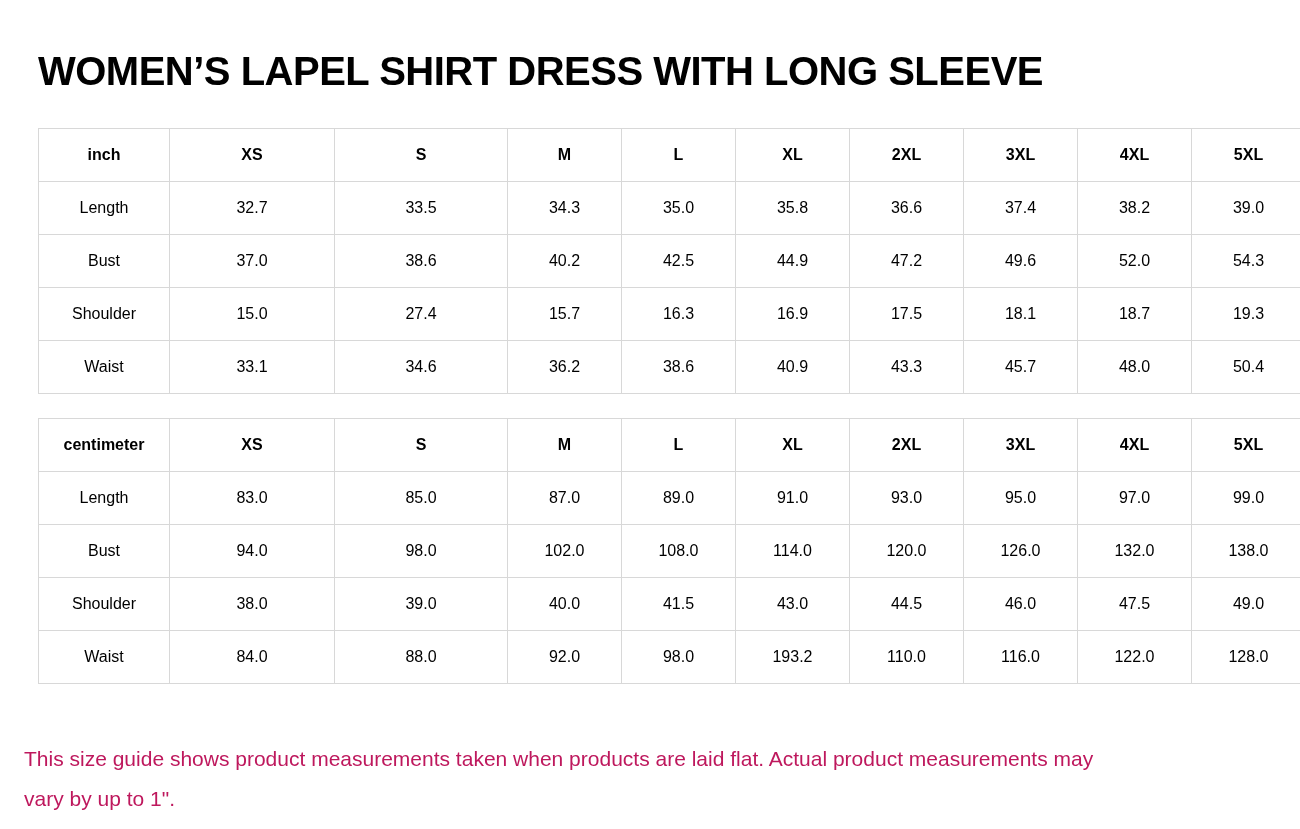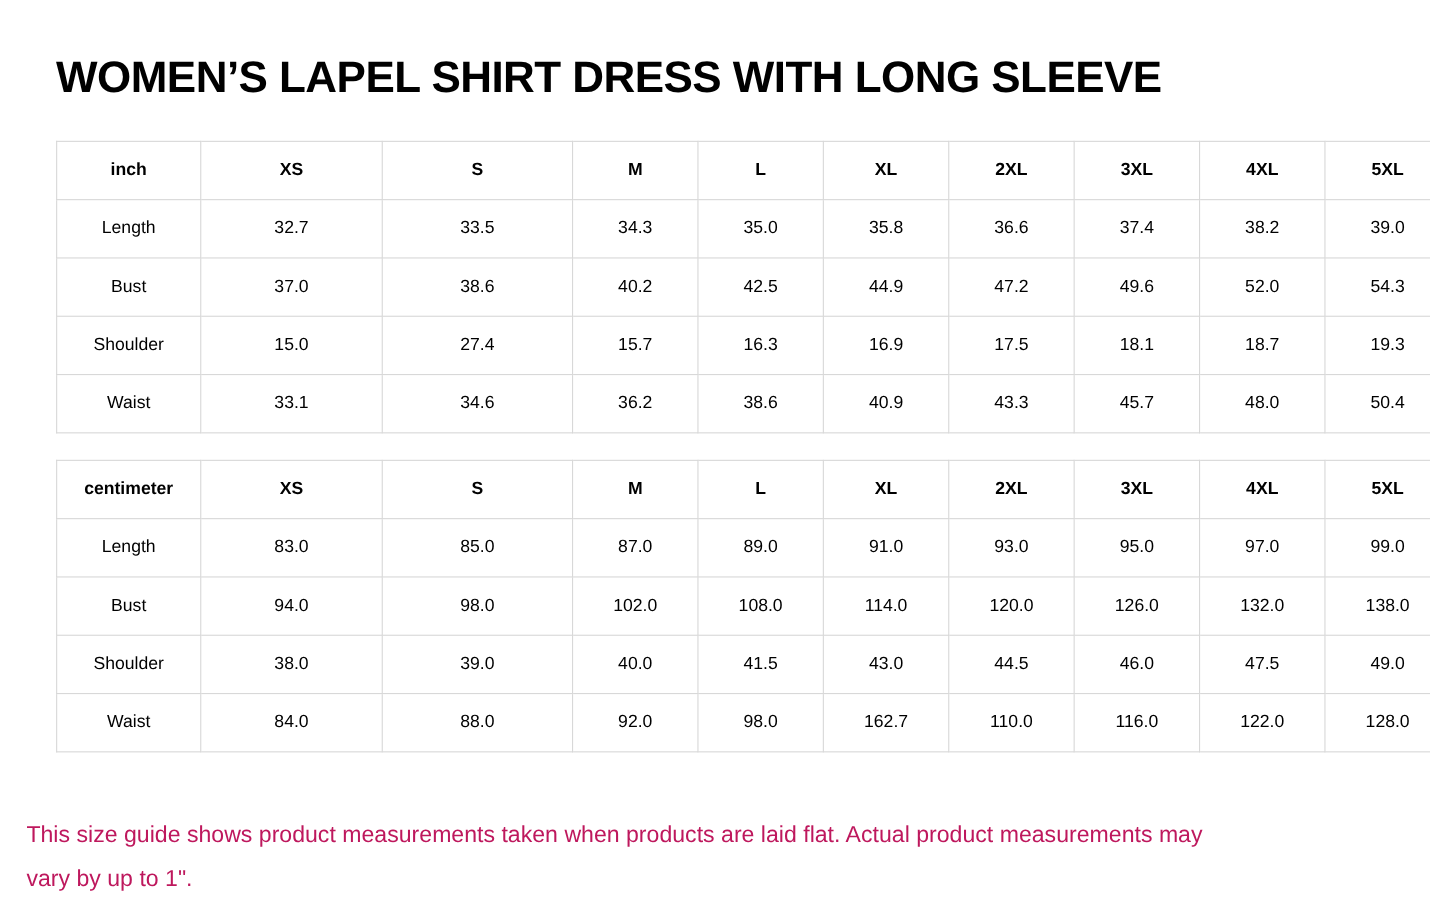--- a/index.html
+++ b/index.html
@@ -12,21 +12,21 @@
     height: 829px;
     font-family: "Liberation Sans", sans-serif;
     color: #000000;
     overflow: hidden;
   }
   .page {
     position: relative;
     width: 1108px;
     height: 829px;
     box-sizing: border-box;
-    padding: 0 51px;
+    padding: 0 38px;
   }
   .title {
     margin: 0;
     padding-top: 48px;
     font-size: 40px;
     font-weight: bold;
     letter-spacing: -0.5px;
     line-height: 1.15;
     white-space: nowrap;
   }
@@ -226,21 +226,21 @@
           <td>46.0</td>
           <td>47.5</td>
           <td>49.0</td>
         </tr>
         <tr>
           <td class="row-head">Waist</td>
           <td>84.0</td>
           <td>88.0</td>
           <td>92.0</td>
           <td>98.0</td>
-          <td>162.7</td>
+          <td>193.2</td>
           <td>110.0</td>
           <td>116.0</td>
           <td>122.0</td>
           <td>128.0</td>
         </tr>
       </tbody>
     </table>
   </div>
 
   <p class="note">This size guide shows product measurements taken when products are laid flat. Actual product measurements may vary by up to 1".</p>

